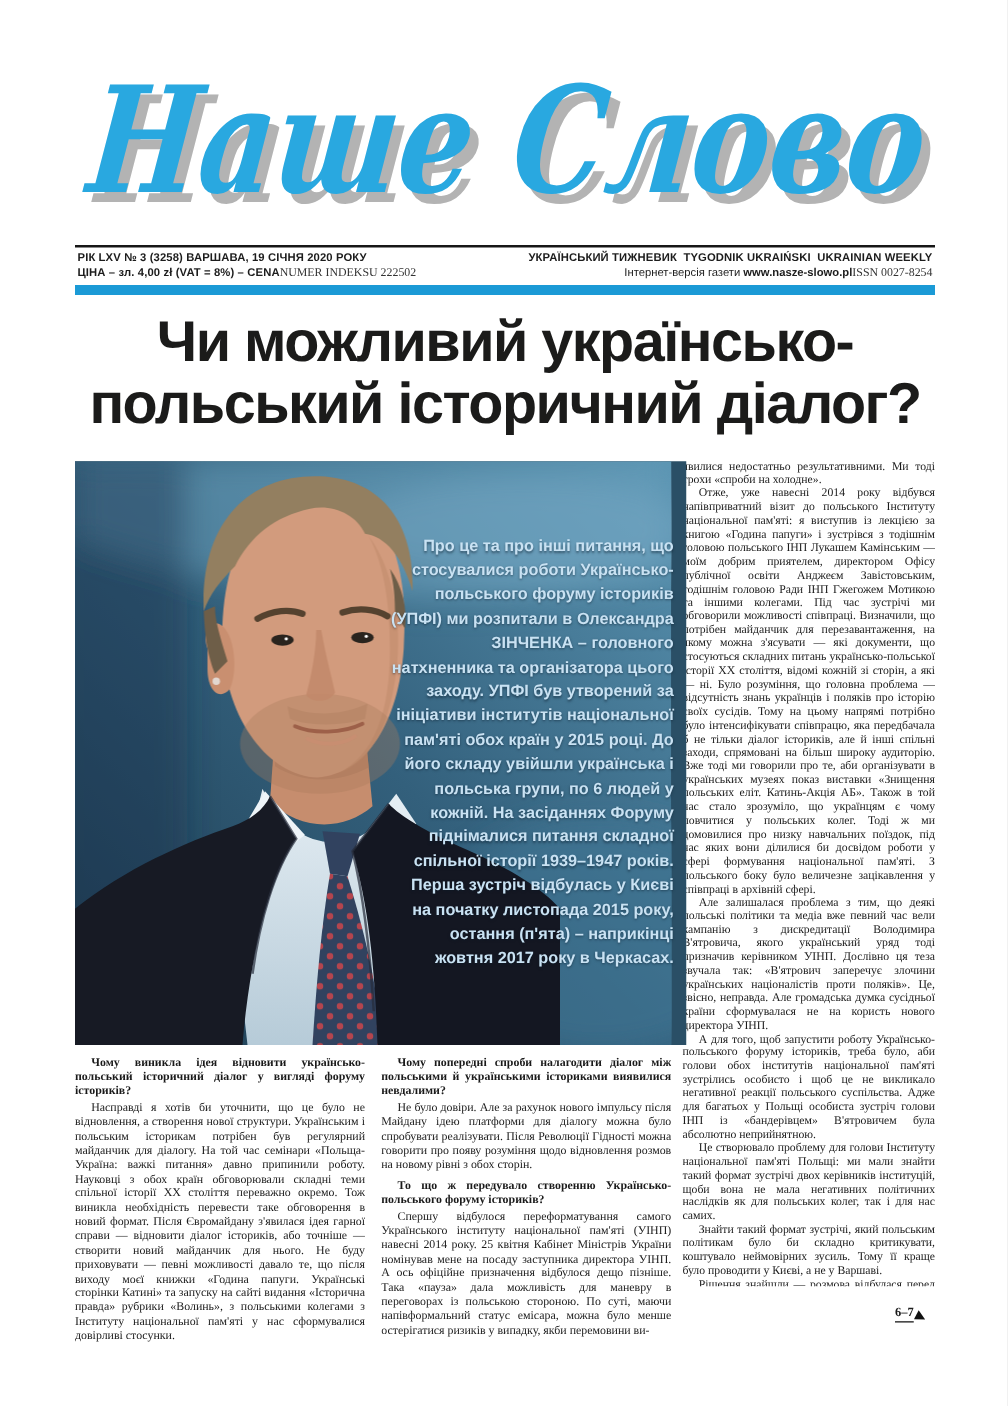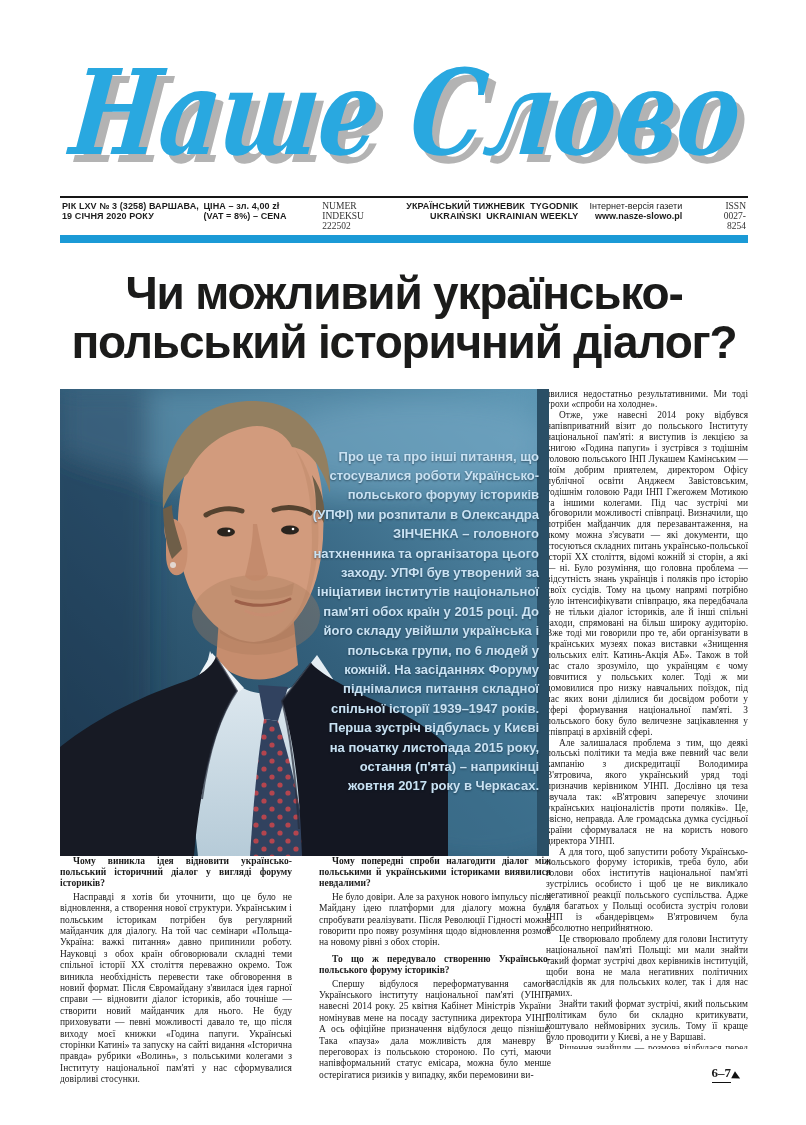--- a/index.html
+++ b/index.html
@@ -6,56 +6,56 @@
   .page{position:relative;width:806px;height:1125px;background:#fff;margin:0 auto;
         overflow:hidden;font-family:"Liberation Sans",sans-serif;color:#1c1c1c;}
   .inner{margin:0 58px 0 60px;}
   
   .masthead{padding-top:40px;text-align:center;}
   .logo-svg{display:block;margin:0 auto;}
   
   .info-rule{border-top:2px solid #161616;margin-top:4px;}
   .info-bar{display:flex;justify-content:space-between;align-items:flex-start;
             padding:3px 2px 4px 2px;}
-  .info-left,.info-right{display:flex;flex-direction:row;gap:2px;}
+  .info-left,.info-right{display:flex;flex-direction:column;gap:2px;}
   .info-bold{font-weight:bold;font-size:9px;letter-spacing:.1px;white-space:pre-wrap;}
-  .info-line2{display:flex;align-items:baseline;gap:28px;}
+  .info-line2{display:flex;align-items:baseline;}
   .info-serif{font-family:"Liberation Serif",serif;font-weight:normal;font-size:9.5px;color:#333;}
   .info-right{text-align:right;}
   .info-right .info-line2{justify-content:flex-end;}
   .info-url{font-weight:bold;}
   .blue-bar{height:8px;background:#1b9ad6;}
   
-  .headline{margin:26px auto 0 auto;text-align:center;font-weight:bold;
+  .headline{margin:13px auto 0 auto;text-align:center;font-weight:bold;
             font-size:46px;line-height:1.06;letter-spacing:-1.2px;color:#1b1b1a;}
   
   .main{display:flex;gap:9px;margin-top:22px;}
   .left-zone{width:477px;flex:0 0 477px;}
   .right-zone{flex:1;min-width:0;}
   
   .photo{position:relative;width:489px;height:467px;overflow:hidden;background:#2a4f66;}
   .photo svg{position:absolute;inset:0;}
   .photo-overlay{position:absolute;top:58px;right:10px;width:228px;text-align:right;
                  font-weight:bold;font-size:13px;line-height:19.4px;color:#c9e2f3;
                  text-shadow:0 1px 2px rgba(10,25,40,.55);}
   .photo-caption{margin-top:4px;font-size:7.5px;color:#6d6d6d;letter-spacing:.2px;}
   
   .bodycol{font-family:"Liberation Serif",serif;font-size:9.5px;line-height:11.4px;
            text-align:justify;color:#1a1a1a;overflow:hidden;hyphens:auto;}
   .bodycol p{margin:0;text-indent:13px;}
   .bodycol p.q{font-weight:bold;margin:5px 0 2px 0;}
   .bodycol p.a-cont{text-indent:0;}
-  .two-cols{display:flex;gap:27px;margin-top:0;height:250px;}
+  .two-cols{display:flex;gap:13px;margin-top:10px;height:250px;}
   .two-cols .bodycol{width:232px;flex:0 0 232px;}
   .two-cols .bodycol p.q:first-child{margin-top:0;}
   .col3{height:660px;font-size:9.4px;line-height:10.9px;}
   
   .page-ref{display:flex;justify-content:flex-end;align-items:center;margin-top:16px;
             padding-right:6px;gap:3px;}
-  .page-ref-num{font-family:"Liberation Serif",serif;font-weight:bold;font-size:13px;
+  .page-ref-num{font-family:"Liberation Serif",serif;font-weight:bold;font-size:10px;
                 border-bottom:1.6px solid #111;padding-bottom:1px;}
   .page-ref-arrow{width:0;height:0;border-left:8px solid #111;border-top:4px solid transparent;
                   border-bottom:4px solid transparent;transform:rotate(28deg) translateY(3px);}
 </style>
 </head>
 <body>
 
 <div class="page">
   <div class="inner">
 

